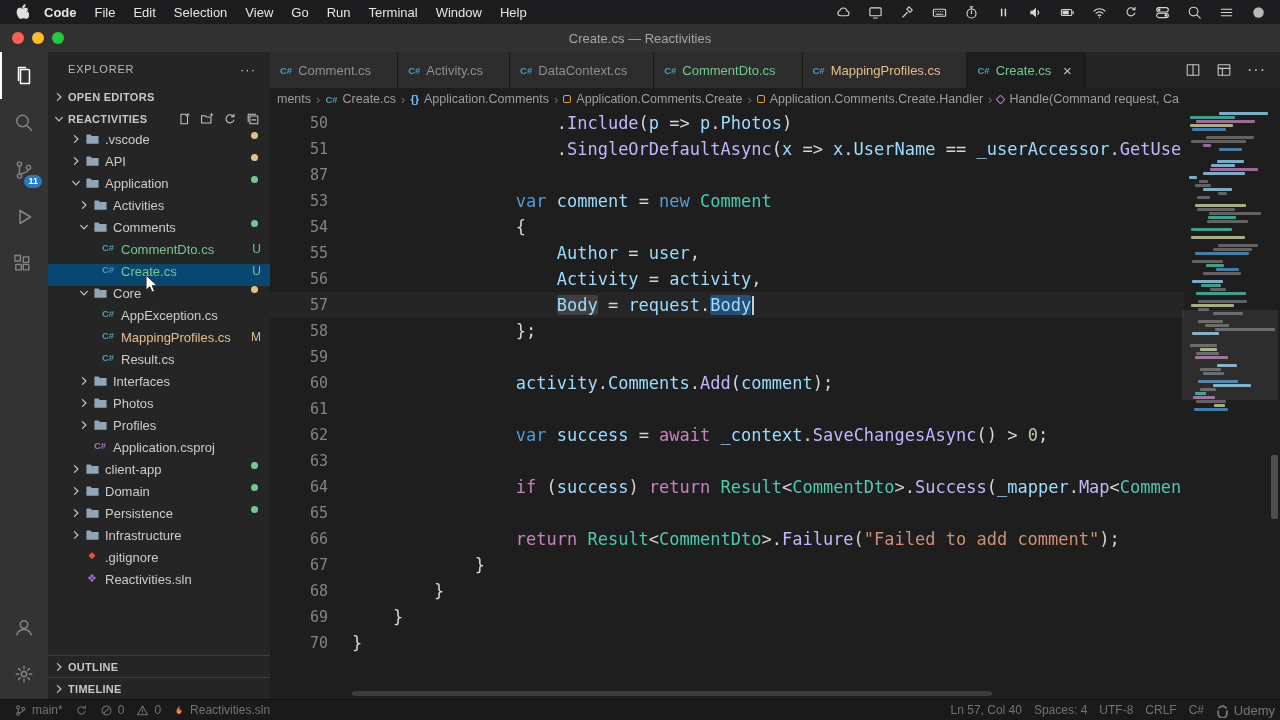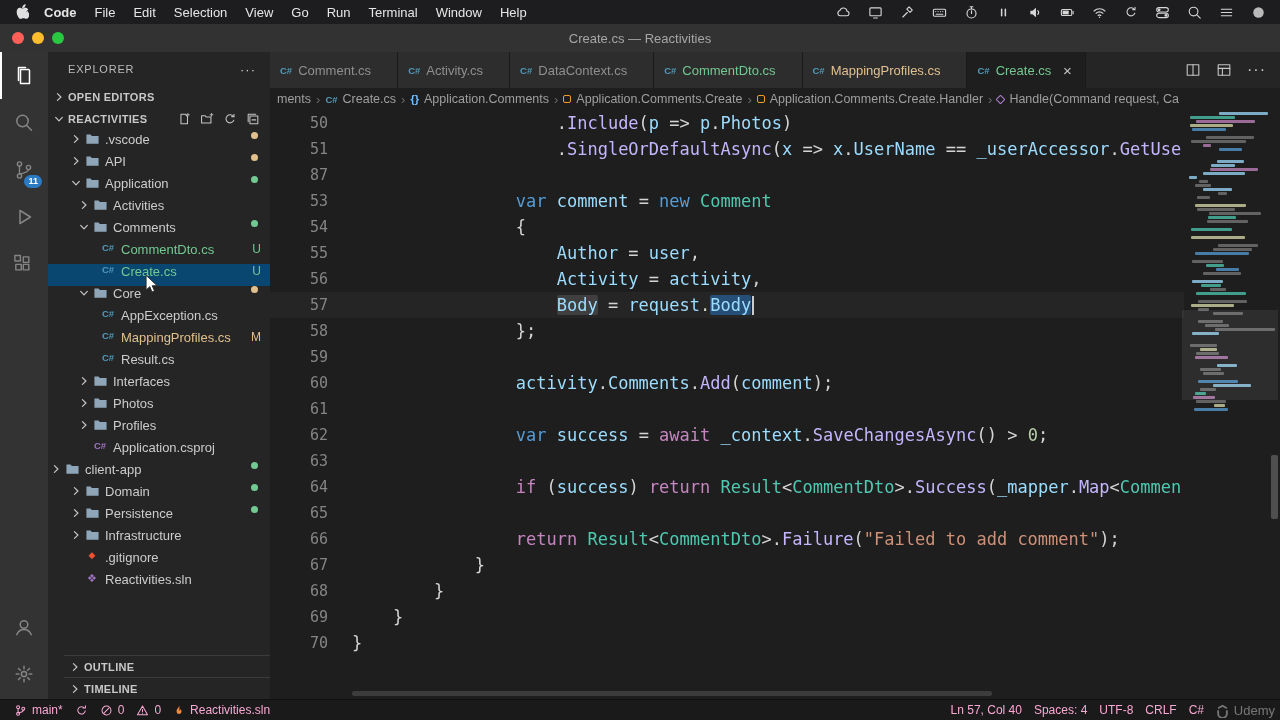--- a/index.html
+++ b/index.html
@@ -37,21 +37,21 @@
 
   
   .sidebar{width:222px;background:#252526;position:relative;flex:none;font-size:13px}
   .sb-title{height:34px;display:flex;align-items:center;padding:0 14px 0 20px;font-size:11px;color:#bbbbbb;letter-spacing:.8px}
   .sb-more{margin-left:auto;color:#cfcfcf;font-size:13px;letter-spacing:1px;cursor:default}
   .secrow{height:22px;display:flex;align-items:center;font-size:11px;font-weight:700;color:#c8c8c8;letter-spacing:.3px;padding-left:3px}
   .twistie{width:16px;display:flex;align-items:center;justify-content:center;color:#c5c5c5;flex:none}
   .seclabel{margin-left:1px}
   .sec-actions{margin-left:auto;display:flex;gap:9px;padding-right:10px;color:#c5c5c5}
   .btop{border-top:1px solid #3c3c3c}
-  .sb-bottom{position:absolute;bottom:0;left:16px;right:0}
+  .sb-bottom{position:absolute;bottom:0;left:0;right:0}
   #tree{padding-top:2px}
   .trow{height:22px;display:flex;align-items:flex-start;position:relative;color:#cccccc}
   .trow.selected{background:#094771}
   .ficon{width:16px;margin-right:5px;display:flex;align-items:center;justify-content:center;flex:none}
   .gbadge{position:absolute;right:9px;font-size:12px;font-weight:400}
   .gdot{position:absolute;right:12px;width:7px;height:7px;border-radius:50%}
   #mouse{position:absolute;left:96px;top:222px;z-index:40;pointer-events:none}
 
   
   .g-cs{color:#519aba;font:700 9.5px "Liberation Sans",sans-serif}
@@ -93,21 +93,21 @@
   .sel{background:#264f78;border-radius:2px}
   .caret{display:inline-block;width:2px;height:19px;background:#cccccc;margin-left:1px;vertical-align:-4px}
 
   #minimap{position:absolute;top:2px;right:12px;width:82px}
   .mrow{height:3px;margin-bottom:1px;border-radius:1px}
   .mview{position:absolute;left:-4px;right:-10px;background:rgba(255,255,255,.07)}
   #vthumb{position:absolute;right:2px;top:345px;width:7px;height:64px;background:rgba(160,160,160,.38);border-radius:2px}
   #hthumb{position:absolute;left:82px;bottom:3px;height:5px;width:640px;background:rgba(140,140,140,.28);border-radius:3px}
 
   
-  .statusbar{height:21px;background:#1a1a1a;border-top:1px solid #111;display:flex;align-items:center;color:#f9a8d4;font-size:12px;padding:0 8px;flex:none}
+  .statusbar{height:21px;background:#1a1a1a;border-top:1px solid #111;display:flex;align-items:center;color:#737373;font-size:12px;padding:0 8px;flex:none}
   .sb-group{display:flex;align-items:center}
   .sb-item{display:flex;align-items:center;gap:5px;padding:0 6px;white-space:nowrap}
   .sbicon{display:flex;align-items:center}
   #sb-right{padding-right:62px}
 
   .watermark{position:absolute;right:5px;bottom:2px;display:flex;align-items:center;gap:5px;color:rgba(255,255,255,.4);font-size:13px;z-index:30}
 </style>
 </head>
 <body>
 
@@ -486,21 +486,21 @@
             </span>
             <span class="tlabel">Profiles</span>
           </div>
           <div class="trow" style="padding-left: 28px;">
             <span class="twistie"></span>
             <span class="ficon">
               <b class="g-cs purple">C#</b>
             </span>
             <span class="tlabel">Application.csproj</span>
           </div>
-          <div class="trow" style="">
+          <div class="trow" style="padding-left: 20px;">
             <span class="twistie">
               <svg width="14" height="14" viewBox="0 0 16 16" fill="none" stroke="currentColor" stroke-width="1.4" stroke-linecap="round" stroke-linejoin="round">
                 <path d="M6.2 4.2l4 3.8-4 3.8"></path>
               </svg>
             </span>
             <span class="ficon">
               <svg width="15" height="14" viewBox="0 0 16 15">
                 <path d="M1.5 2.8h4.4l1.4 1.6h7.2v8.2H1.5z" fill="#8ea6b8"></path>
               </svg>
             </span>

